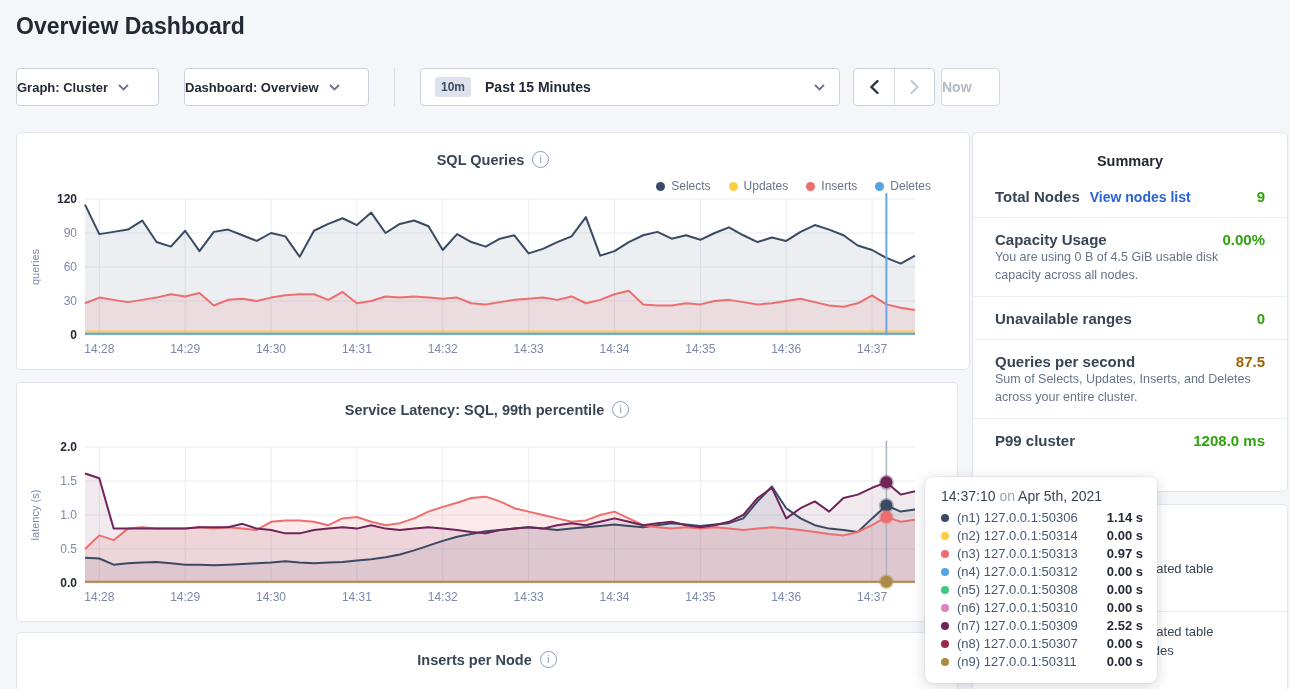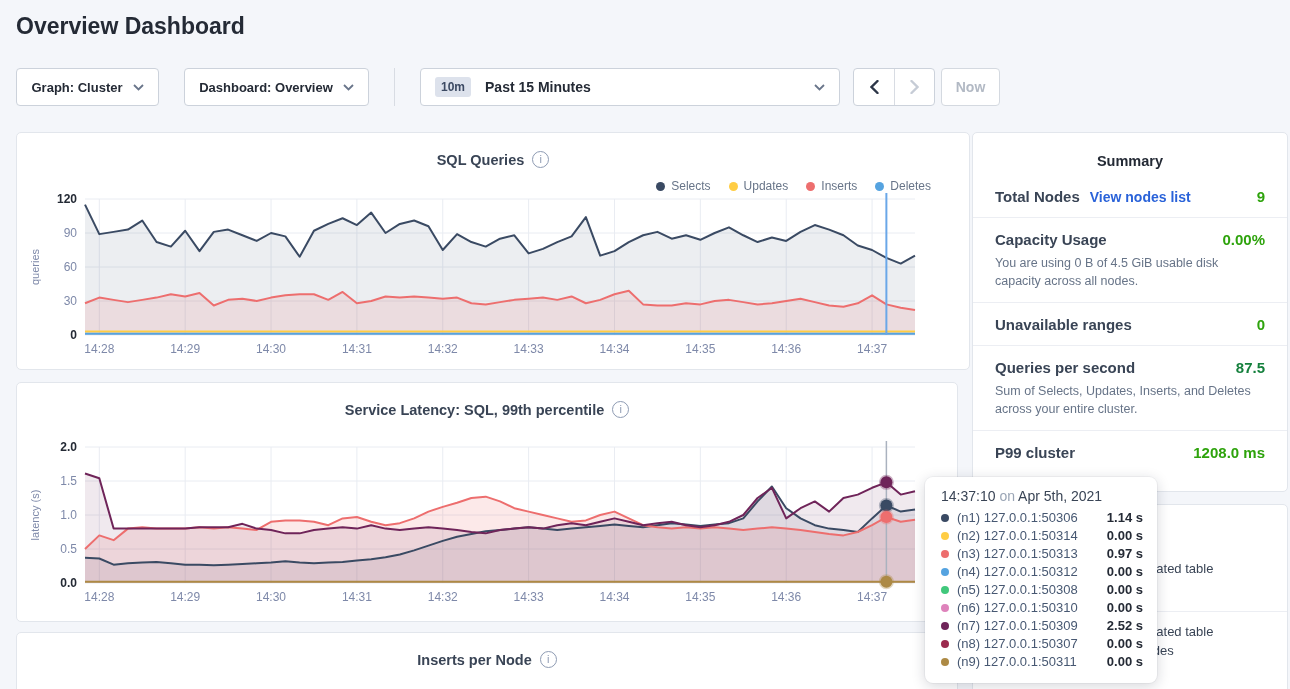--- a/index.html
+++ b/index.html
@@ -1,42 +1,42 @@
 <!DOCTYPE html>
 <html><head>
 <meta charset="utf-8">
 <style>
   * { margin:0; padding:0; box-sizing:border-box; }
   html,body { width:1290px; height:689px; overflow:hidden; background:#f4f6fa;
     font-family:"Liberation Sans", sans-serif; color:#242a35; }
   .panel { position:absolute; background:#fff; border:1px solid #e2e6ec; border-radius:5px; }
   .page-title { position:absolute; left:16px; top:13px; font-size:23px; font-weight:700; color:#242a35; }
   .btn { position:absolute; height:38px; background:#fff; border:1px solid #ccd2db; border-radius:4px;
-    display:flex; align-items:center; justify-content:center; font-size:13px; font-weight:700; color:#242a35; cursor:pointer; }
+    display:flex; align-items:center; justify-content:flex-start; font-size:13px; font-weight:700; color:#242a35; cursor:pointer; }
   .chev { margin-left:10px; }
   .vdivider { position:absolute; width:1px; background:#d8dce3; }
   .time-badge { background:#dde2ec; color:#3c4least; color:#3c4a63; border-radius:3px; font-size:12px; font-weight:700; padding:3px 6px; margin-right:14px; }
   .time-label { font-size:14px; font-weight:700; }
   .arrow-group { position:absolute; height:38px; border:1px solid #ccd2db; border-radius:4px; background:#fff; display:flex; }
   .arrow-half { width:40px; display:flex; align-items:center; justify-content:center; cursor:pointer; }
   .arrow-half + .arrow-half { border-left:1px solid #d8dce3; }
   .chart-title-row { position:absolute; top:18px; left:0; right:0; display:flex; align-items:center; justify-content:center; gap:8px; }
   .chart-title { font-size:14.5px; font-weight:700; color:#394455; }
   .info-icon { width:17px; height:17px; border:1.4px solid #8e9bb3; border-radius:50%; color:#8e9bb3;
     font-size:11px; line-height:14px; text-align:center; font-weight:400; display:inline-block; }
   .legend { position:absolute; top:46px; right:38px; display:flex; gap:18px; }
   .legend-item { display:flex; align-items:center; gap:6px; font-size:12px; color:#677488; }
   .dot { width:9px; height:9px; border-radius:50%; display:inline-block; }
   .sum-title { text-align:center; font-size:14.5px; font-weight:700; padding:20px 0 6px 0; }
   .sum-row { padding:13px 22px 12px 22px; border-top:1px solid #eceef3; }
   .sum-row:first-of-type { border-top:none; }
   .sum-head { display:flex; align-items:baseline; font-size:15px; font-weight:700; color:#394455; }
   .sum-link { color:#2962d9; margin-left:10px; font-size:14px; cursor:pointer;text-align:right; }
   .sum-value { margin-left:auto; font-weight:700; }
-  .sum-desc { font-size:12.5px; color:#677488; line-height:18px; margin-top:6px; font-weight:400; }
+  .sum-desc { font-size:12.5px; color:#677488; line-height:18px; font-weight:400; }
   .events-title { text-align:center; font-size:14.5px; font-weight:700; padding:18px 0 10px 0; }
   .event-item { padding:10px 20px 14px 20px; font-size:13px; color:#394455; line-height:19px; }
   .event-item + .event-item { border-top:1px solid #eceef3; }
   .tooltip { position:absolute; left:925px; top:477px; width:232px; background:#fff; border-radius:8px;
     box-shadow:0 3px 14px rgba(20,30,50,.18), 0 0 0 1px rgba(20,30,50,.04); padding:11px 14px 12px 16px; z-index:50; }
   .tt-title { font-size:14px; color:#394455; margin-bottom:5px; }
   .tt-on { color:#9aa5b5; }
   .tt-row { display:flex; align-items:center; gap:8px; font-size:13px; color:#475872; line-height:18px; }
   .tt-val { margin-left:auto; font-weight:700; color:#242a35; white-space:nowrap; }
   .tt-dot { width:8px; height:8px; border-radius:50%; flex:0 0 8px; }
@@ -231,21 +231,21 @@
       </div>
       <div class="sum-row">
         <div class="sum-head">
           <span>Unavailable ranges</span>
           <span class="sum-value" style="color:#2ea30c">0</span>
         </div>
       </div>
       <div class="sum-row">
         <div class="sum-head">
           <span>Queries per second</span>
-          <span class="sum-value" style="color:#15803d">87.5</span>
+          <span class="sum-value" style="color:#a16207">87.5</span>
         </div>
         <div class="sum-desc">Sum of Selects, Updates, Inserts, and Deletes across your entire cluster.</div>
       </div>
       <div class="sum-row">
         <div class="sum-head">
           <span>P99 cluster</span>
           <span class="sum-value" style="color:#2ea30c">1208.0 ms</span>
         </div>
       </div>
     </div>

